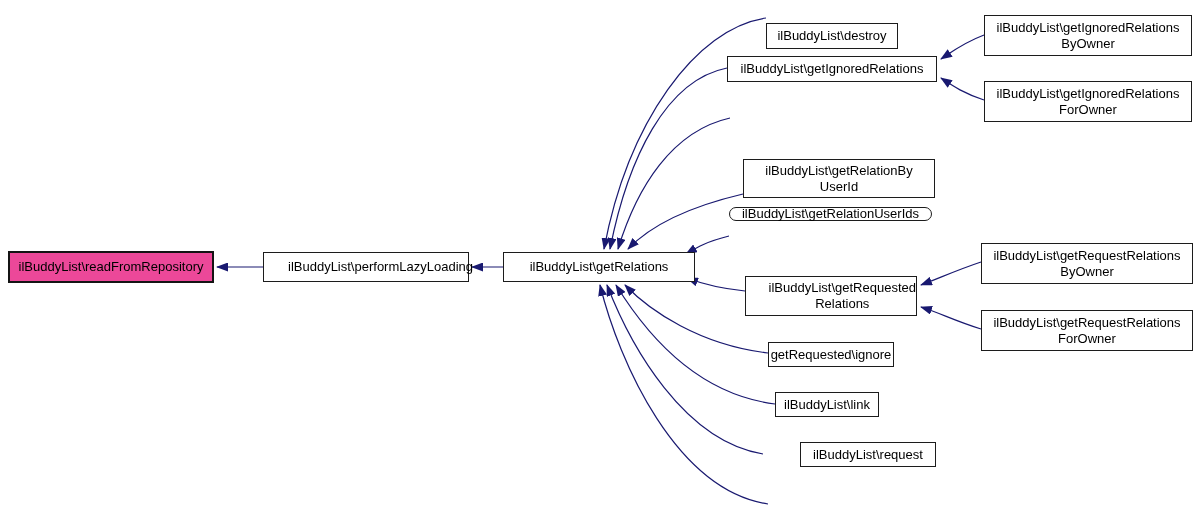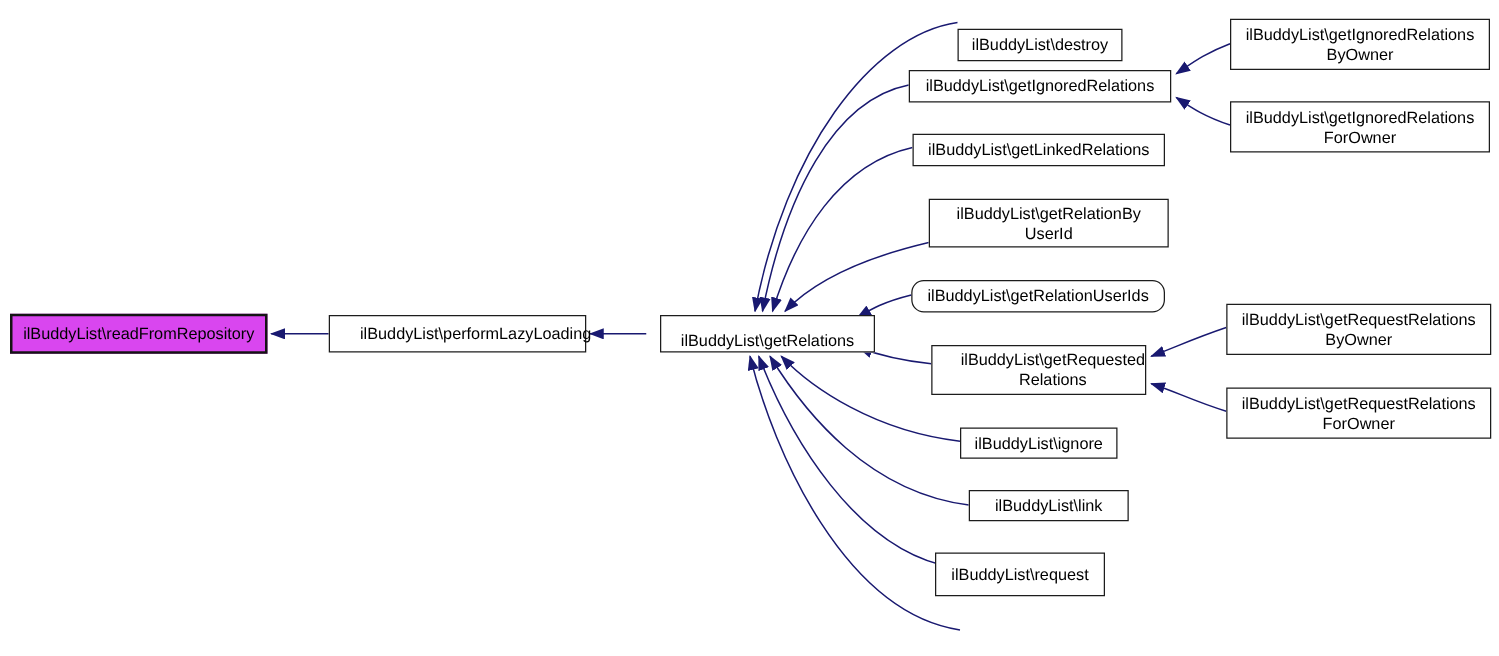--- a/index.html
+++ b/index.html
@@ -20,21 +20,21 @@
     align-items:center;
     justify-content:center;
     text-align:center;
     color:#000;
     font-size:13px;
     line-height:1.2;
     cursor:pointer;
   }
   .node .lbl{white-space:pre-line;}
   .node.highlight{
-    background:#d946ef;
+    background:#ec4899;
     border-width:2px;
     border-color:#141414;
     cursor:default;
   }
 </style>
 </head>
 <body>
 
 <div id="canvas">
 
@@ -67,59 +67,56 @@
   </svg>
 
   <div class="node highlight" style="left:8px;top:251px;width:206px;height:32px;">
     <span class="lbl">ilBuddyList\readFromRepository</span>
   </div>
 
   <div class="node" style="left:263px;top:252px;width:206px;height:30px;padding-left:29px;">
     <span class="lbl">ilBuddyList\performLazyLoading</span>
   </div>
 
-  <div class="node" style="left:528px;top:252px;width:172px;height:30px;align-items:flex-end;">
+  <div class="node" style="left:503px;top:252px;width:192px;height:30px;">
     <span class="lbl">ilBuddyList\getRelations</span>
   </div>
 
   <div class="node" style="left:766px;top:6px;width:132px;height:26px;margin-top:17px;">
     <span class="lbl">ilBuddyList\destroy</span>
   </div>
 
   <div class="node" style="left:727px;top:56px;width:210px;height:26px;">
     <span class="lbl">ilBuddyList\getIgnoredRelations</span>
   </div>
 
-  <div class="node" style="left:730px;top:107px;width:202px;height:26px;">
-    <span class="lbl">ilBuddyList\getLinkedRelations</span>
-  </div>
 
   <div class="node" style="left:743px;top:159px;width:192px;height:39px;">
     <span class="lbl">ilBuddyList\getRelationBy
 UserId</span>
   </div>
 
-  <div class="node" style="left:729px;top:224px;width:203px;height:26px;border-radius:10px;">
+  <div class="node" style="left:729px;top:207px;width:203px;height:14px;border-radius:10px;">
     <span class="lbl">ilBuddyList\getRelationUserIds</span>
   </div>
 
   <div class="node" style="left:745px;top:276px;width:172px;height:40px;justify-content:flex-end;">
     <span class="lbl">ilBuddyList\getRequested
 Relations</span>
   </div>
 
   <div class="node" style="left:768px;top:342px;width:126px;height:25px;">
-    <span class="lbl">ilBuddyList\ignore</span>
+    <span class="lbl">getRequested\ignore</span>
   </div>
 
-  <div class="node" style="left:775px;top:392px;width:128px;height:25px;">
+  <div class="node" style="left:775px;top:392px;width:104px;height:25px;">
     <span class="lbl">ilBuddyList\link</span>
   </div>
 
-  <div class="node" style="left:748px;top:442px;width:136px;height:35px;">
+  <div class="node" style="left:800px;top:442px;width:136px;height:25px;">
     <span class="lbl">ilBuddyList\request</span>
   </div>
 
   <div class="node" style="left:768px;top:493px;width:110px;height:25px;margin-top:40px;">
     <span class="lbl">ilBuddyList\unlink</span>
   </div>
 
   <div class="node" style="left:984px;top:15px;width:208px;height:41px;">
     <span class="lbl">ilBuddyList\getIgnoredRelations
 ByOwner</span>

